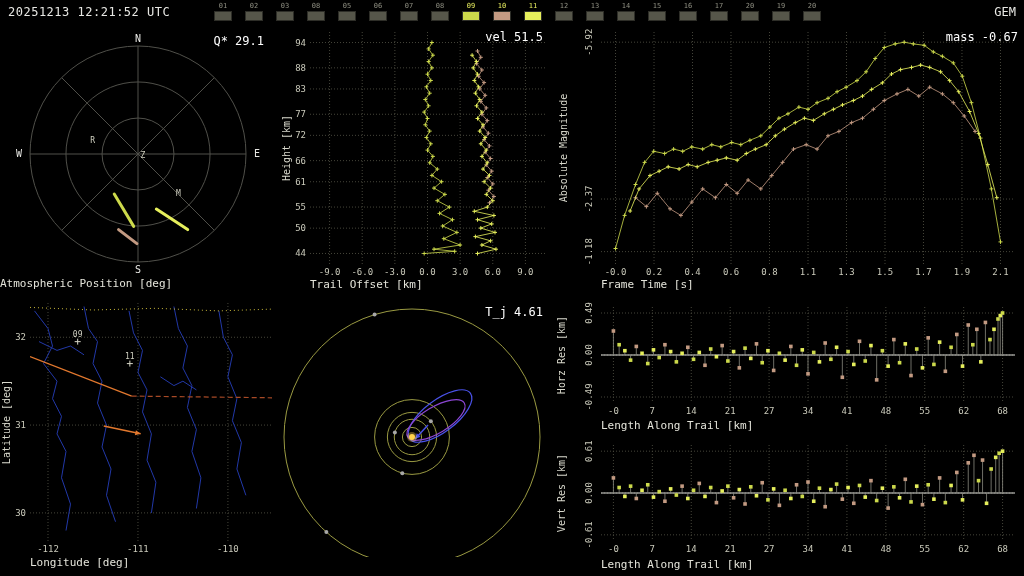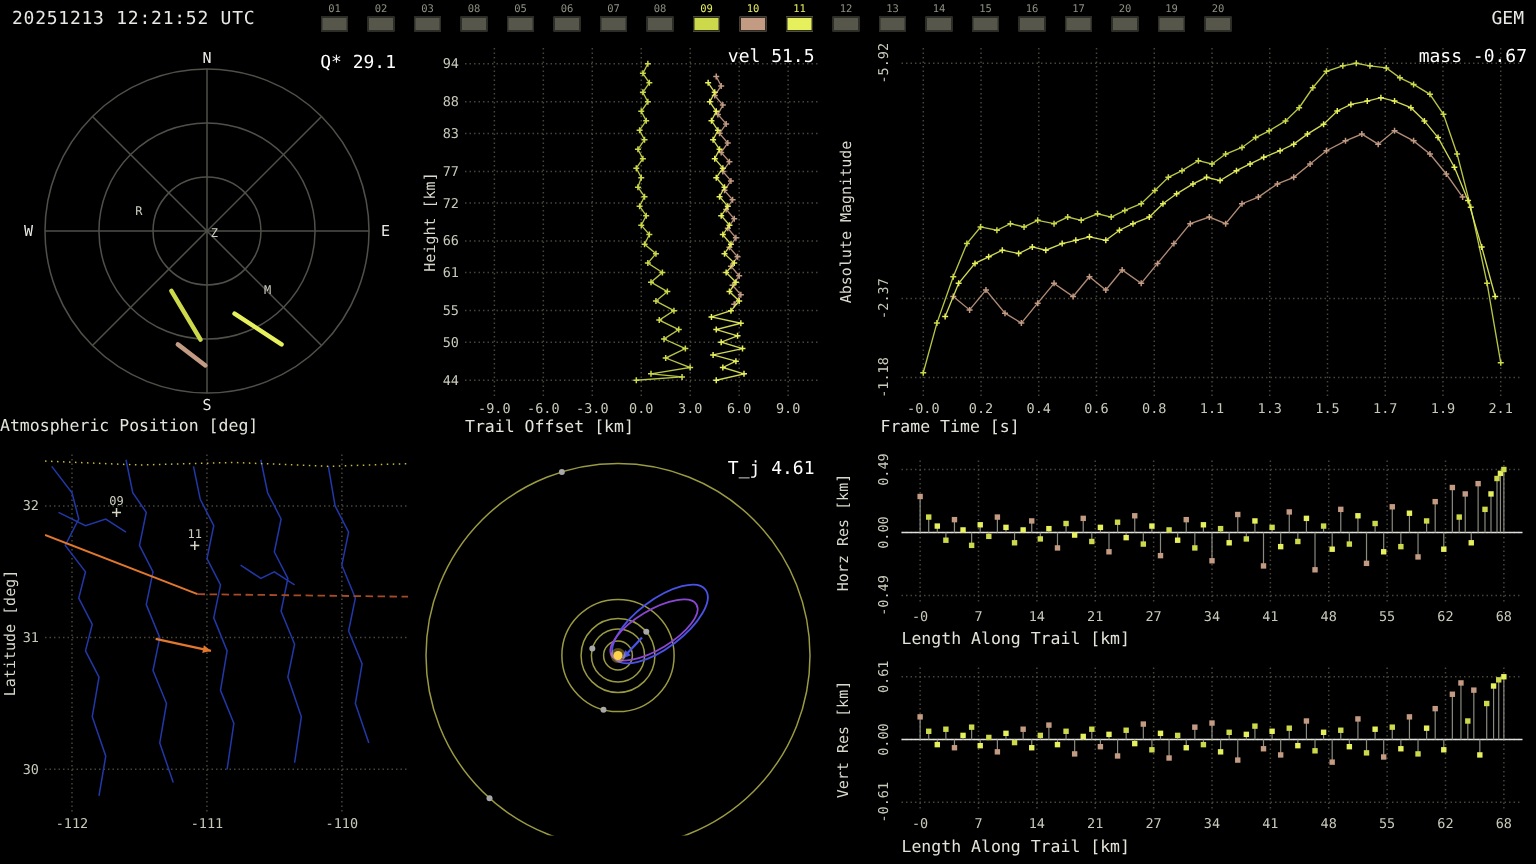--- a/index.html
+++ b/index.html
@@ -17,21 +17,21 @@
   .ptitle{position:absolute;font-size:11px;color:#e4e4da;white-space:nowrap;}
   .annot{position:absolute;font-size:12px;color:#fff;text-align:left;white-space:nowrap;}
   .p-atm{left:0;top:24px;width:280px;height:271px;}
   .p-trail{left:280px;top:24px;width:275px;height:271px;}
   .p-light{left:555px;top:24px;width:469px;height:271px;}
   .p-map{left:0;top:295px;width:280px;height:281px;}
   .p-orb{left:280px;top:295px;width:275px;height:281px;}
   .p-res{left:555px;top:295px;width:469px;height:281px;}
   .p-atm .ptitle{left:0;width:280px;top:253px;}
   .p-trail .ptitle{left:30px;width:235px;top:254px;}
-  .p-light .ptitle{left:32px;width:414px;top:254px;}
+  .p-light .ptitle{left:46px;width:414px;top:254px;}
   .p-map .ptitle{left:30px;width:242px;top:261px;}
   .p-orb .ptitle{left:0;width:275px;top:263px;}
   .t-horz{left:46px;width:414px;top:124px;}
   .t-vert{left:46px;width:414px;top:263px;}
   .p-atm .annot{right:16px;top:10px;}
   .p-trail .annot{right:12px;top:6px;}
   .p-light .annot{right:6px;top:6px;}
   .p-orb .annot{right:12px;top:10px;}
 </style>
 </head>
@@ -274,20 +274,21 @@
           <polyline points="30.0,61.6 131.7,101.1" fill="none" stroke="#e2782e" stroke-width="1.3"></polyline>
           <polyline points="131.7,101.1 272.0,102.8" fill="none" stroke="#a84a26" stroke-width="1.2" stroke-dasharray="5 3"></polyline>
           <line x1="103.76951672862526" y1="130.95202952029535" x2="140.65427509293727" y2="138.85608856088575" stroke="#e2782e" stroke-width="1.5"></line>
           <polygon points="140.65427509293727,138.85608856088575 134.82468469100976,140.2759039523204 135.9183639853501,135.17218492736973" fill="#e2782e"></polygon>
         </g>
         <path d="M74.68029739776966,46.64206642066431H80.68029739776966M77.68029739776966,43.64206642066431V49.64206642066431" stroke="#d8d8c8" stroke-width="1" fill="none"></path>
         <text x="77.68029739776966" y="41.64206642066431" font-size="8" fill="#cfcfc0" text-anchor="middle" font-family="DejaVu Sans Mono,monospace">09</text>
         <path d="M126.85873605947961,68.59778597785987H132.8587360594796M129.8587360594796,65.59778597785987V71.59778597785987" stroke="#d8d8c8" stroke-width="1" fill="none"></path>
         <text x="129.8587360594796" y="63.59778597785987" font-size="8" fill="#cfcfc0" text-anchor="middle" font-family="DejaVu Sans Mono,monospace">11</text>
       </svg>
+    <div class="ptitle">Longitude [deg]</div>
   </section>
 
   <section class="panel p-orb">
     <svg width="275" height="262">
         <circle cx="132" cy="142" r="9.6" fill="none" stroke="#9a9a42"></circle>
         <circle cx="132" cy="142" r="17.72307692307692" fill="none" stroke="#9a9a42"></circle>
         <circle cx="132" cy="142" r="24.615384615384613" fill="none" stroke="#9a9a42"></circle>
         <circle cx="132" cy="142" r="37.41538461538461" fill="none" stroke="#9a9a42"></circle>
         <circle cx="132" cy="142" r="128" fill="none" stroke="#9a9a42"></circle>
         <circle cx="94.57642179548971" cy="19.59299123673145" r="2" fill="#a8a8a8"></circle>

